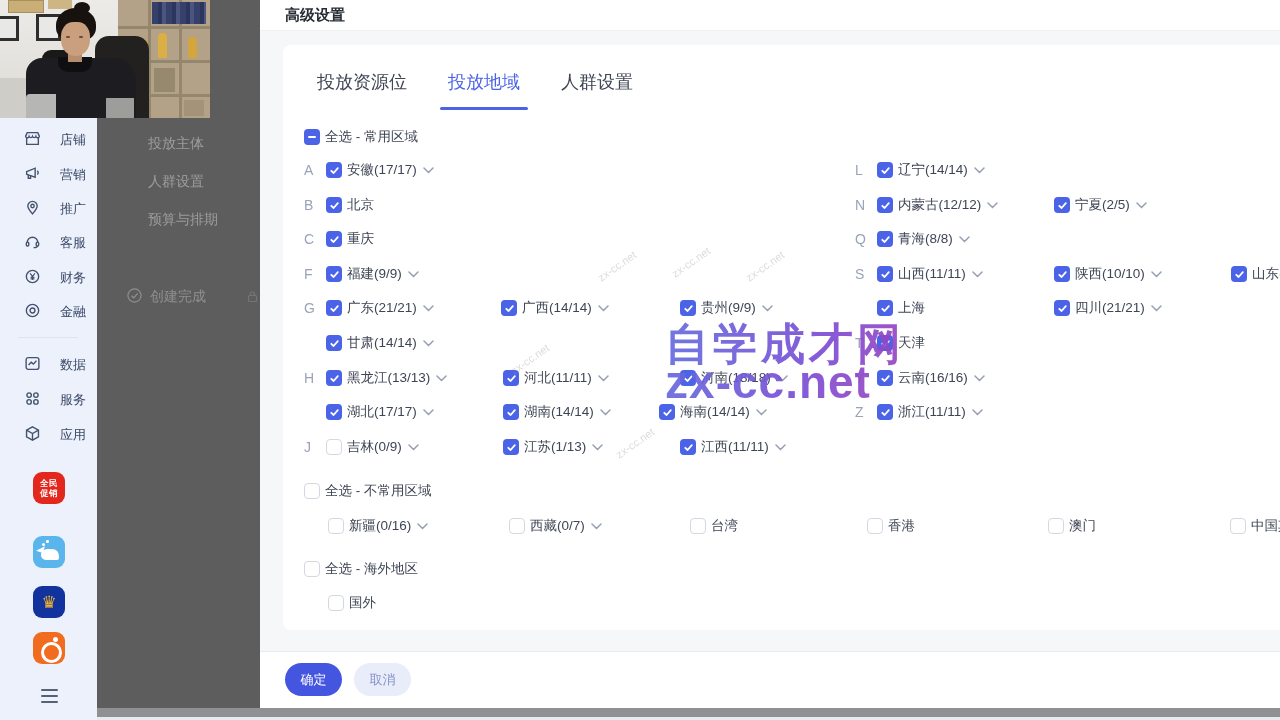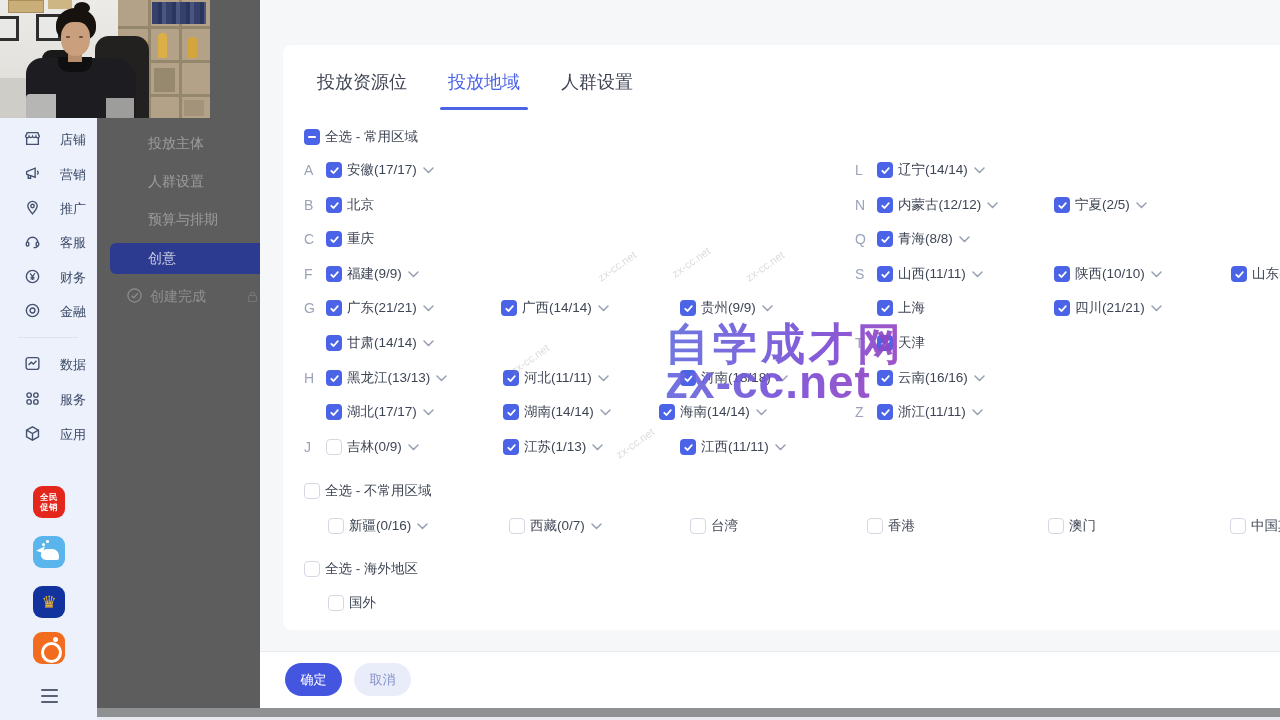--- a/index.html
+++ b/index.html
@@ -175,21 +175,21 @@
           </svg></span>
         <span>服务</span>
       </div>
       <div class="nav-item" style="top: 425px;">
         <span><svg width="17" height="17" viewBox="0 0 16 16" fill="none" stroke="#44526e" stroke-width="1.3">
             <path d="M8 1.8 L13.6 4.9 V11.1 L8 14.2 L2.4 11.1 V4.9 Z"></path>
             <path d="M2.4 4.9 L8 8 L13.6 4.9 M8 8 V14.2"></path>
           </svg></span>
         <span>应用</span>
       </div>
-      <div class="app-icon" style="top: 486px; background: rgb(227, 39, 29); font-family: Liberation Serif, serif;">
+      <div class="app-icon" style="top: 472px; background: rgb(227, 39, 29); font-family: Liberation Serif, serif;">
         <div class="app-red-text">全民<br>促销</div>
       </div>
       <div class="app-icon" style="top: 536px; background: rgb(90, 181, 236);">
         <div class="whale-tail"></div>
         <div class="whale-body"></div>
         <div class="whale-dot" style="left:9px;top:7px;width:3px;height:3px"></div>
         <div class="whale-dot" style="left:13px;top:4px;width:2.5px;height:2.5px"></div>
       </div>
       <div class="app-icon" style="top: 586px; background: rgb(18, 51, 158);">
         <span class="crown-glyph">♛</span>
@@ -197,41 +197,41 @@
       <div class="app-icon" style="top: 632px; background: rgb(241, 108, 31);">
         <div class="shang-ring"></div>
         <div class="shang-dot"></div>
       </div>
     </nav>
 
   <aside class="panel">
     <div class="step" style="top:135px">投放主体</div>
     <div class="step" style="top:173px">人群设置</div>
     <div class="step" style="top:211px">预算与排期</div>
-    <div class="step-active">
-      <span>创意</span>
-    </div>
     <div class="step-done">
       <span>
         <svg width="15" height="15" viewBox="0 0 15 15">
             <circle cx="7.5" cy="7.5" r="6.6" fill="none" stroke="#8f8f8f" stroke-width="1.2"></circle>
             <polyline points="4.6,7.7 6.8,9.8 10.6,5.4" fill="none" stroke="#8f8f8f" stroke-width="1.3"></polyline>
           </svg>
       </span>
       <span>创建完成</span>
     </div>
     <div class="panel-lock">
       <svg width="13" height="13" viewBox="0 0 13 13">
           <rect x="2.5" y="5.5" width="8" height="6" rx="1" fill="none" stroke="#8a8a8a" stroke-width="1.2"></rect>
           <path d="M4.5 5.5 V4 a2 2 0 0 1 4 0 v1.5" fill="none" stroke="#8a8a8a" stroke-width="1.2"></path>
         </svg>
     </div>
   </aside>
 
   <section class="dialog">
+    <div class="dlg-header">
+      <div class="dlg-title">高级设置</div>
+    </div>
 
     <div class="card" id="card">
       <div class="tabs">
         <div class="tab">投放资源位</div>
         <div class="tab active">投放地域</div>
         <div class="tab">人群设置</div>
       </div>
 
       <div class="ritem" style="left:21px;top:82px">
         <span class="cb on">

